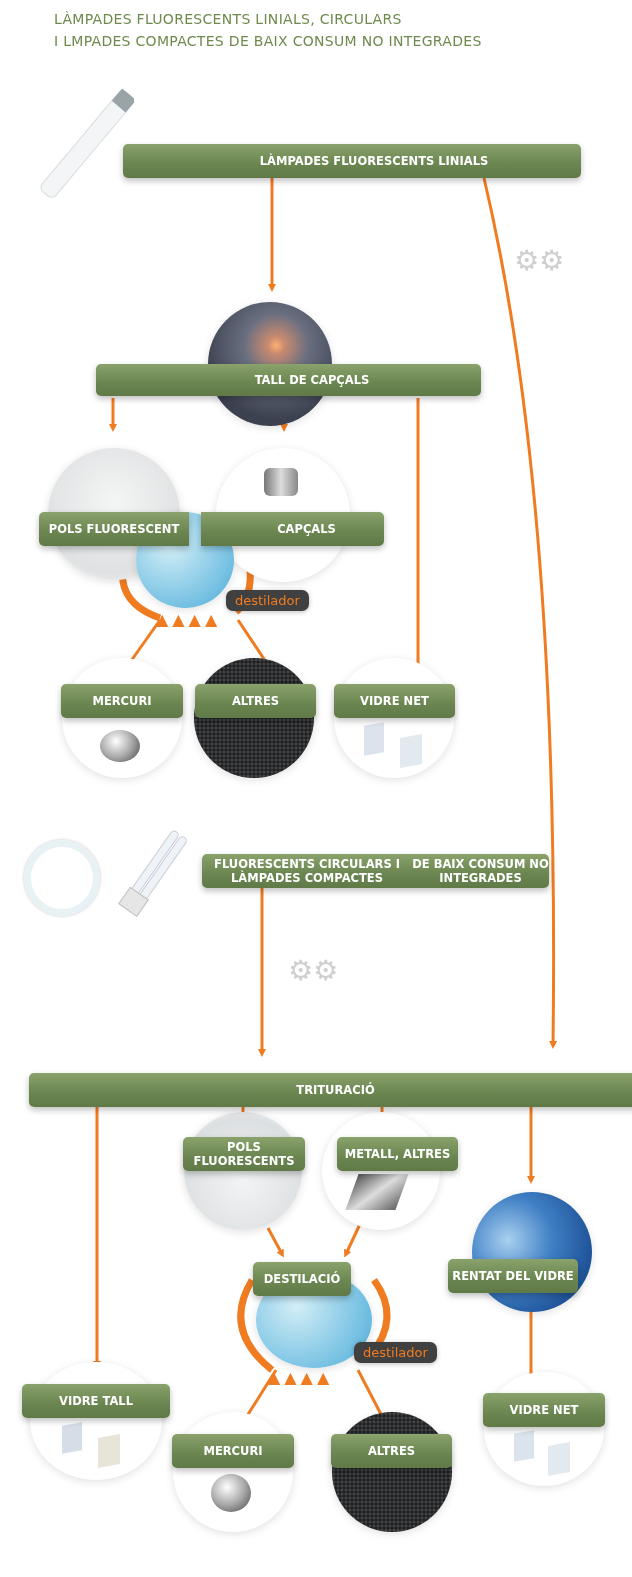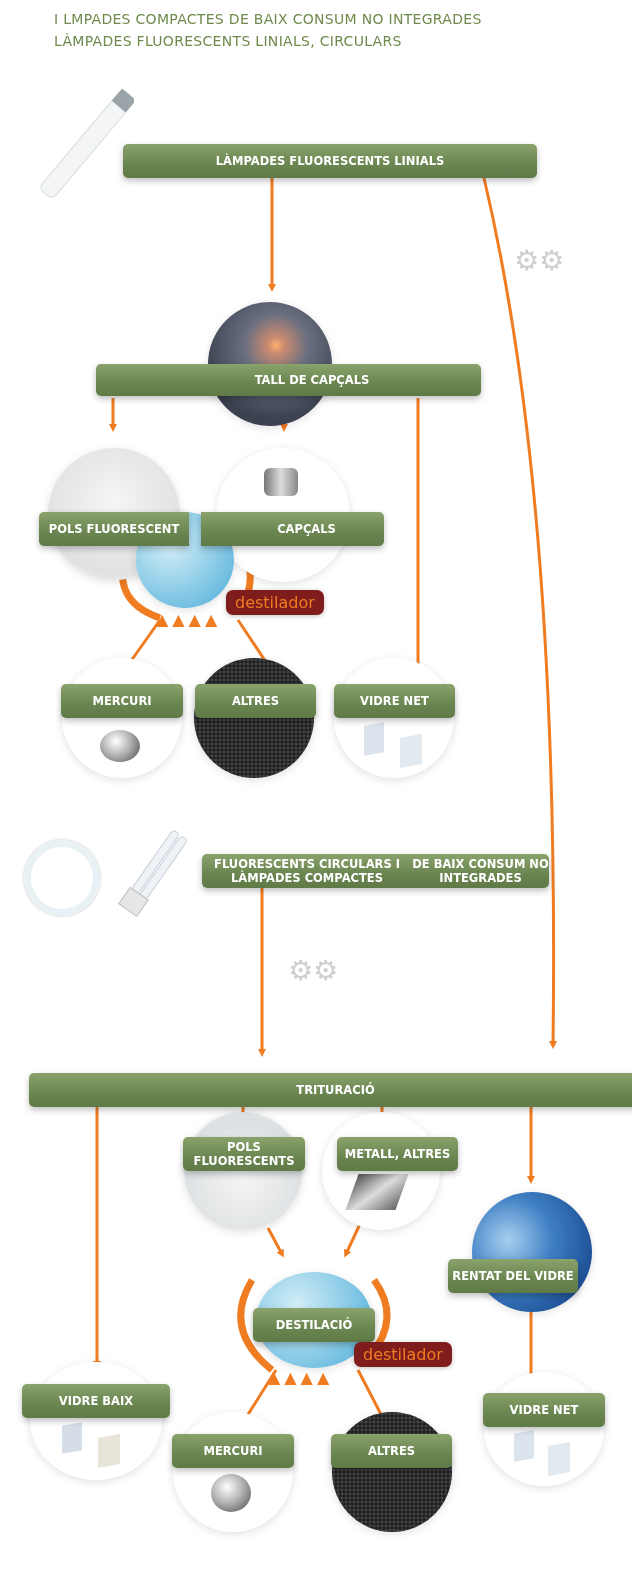--- a/index.html
+++ b/index.html
@@ -1,29 +1,29 @@
 <!DOCTYPE html>
 <html><head>
 <meta charset="utf-8">
 <style>
   html,body{margin:0;padding:0;background:#fff;}
   body{width:632px;height:1577px;position:relative;overflow:hidden;font-family:"DejaVu Sans",sans-serif;}
   .title{position:absolute;left:54px;top:8px;color:#6e8a4c;font-size:14px;line-height:22px;letter-spacing:0.3px;font-family:"DejaVu Sans",sans-serif;}
   .box{position:absolute;background:linear-gradient(#8aa26c,#6a8550 60%,#5f7a46);color:#fff;font-size:11.5px;font-weight:bold;text-align:center;border-radius:5px;box-shadow:0 3px 6px rgba(0,0,0,0.25);display:flex;align-items:center;justify-content:center;line-height:14px;z-index:5;}
   .circle{position:absolute;border-radius:50%;background:#fff;box-shadow:0 2px 8px rgba(0,0,0,0.12);overflow:hidden;z-index:2;}
   svg.lines{position:absolute;left:0;top:0;z-index:1;}
-  .dest{position:absolute;background:#7f1d1d;color:#f07c22;font-size:16px;padding:3px 9px;border-radius:7px;box-shadow:0 1px 5px rgba(0,0,0,0.25);z-index:6;}
+  .dest{position:absolute;background:#404040;color:#f07c22;font-size:13px;padding:3px 9px;border-radius:7px;box-shadow:0 1px 5px rgba(0,0,0,0.25);z-index:6;}
   .abs{position:absolute;}
 </style>
 </head>
 <body>
 
 <div class="title">
+  <div>LÀMPADES FLUORESCENTS LINIALS, CIRCULARS</div>
   <div>I LMPADES COMPACTES DE BAIX CONSUM NO INTEGRADES</div>
-  <div>LÀMPADES FLUORESCENTS LINIALS, CIRCULARS</div>
 </div>
 
 <svg class="lines" width="632" height="1577">
   <defs>
     <marker id="ah" markerWidth="8" markerHeight="8" refX="4" refY="4" orient="auto" markerUnits="userSpaceOnUse">
       <path d="M0,0 L8,4 L0,8 z" fill="#f07c22"></path>
     </marker>
   </defs>
   <g stroke="#f07c22" stroke-width="3" fill="none">
     <line x1="272" y1="178" x2="272" y2="288" marker-end="url(#ah)"></line>
@@ -54,21 +54,21 @@
 </svg>
 
 <svg class="abs" style="left:30px;top:88px;z-index:2" width="104" height="124">
   <rect x="45" y="-10" width="18" height="130" rx="6" fill="#f3f5f6" stroke="#d8dde0" transform="rotate(40 54 60)"></rect>
   <rect x="45" y="-10" width="18" height="16" fill="#9aa3a8" transform="rotate(40 54 60)"></rect>
 </svg>
 
 <div class="abs" style="left:514px;top:244px;font-size:28px;color:#cfcfcf;z-index:2">⚙⚙</div>
 <div class="abs" style="left:288px;top:954px;font-size:28px;color:#cfcfcf;z-index:2">⚙⚙</div>
 
-<div class="box" style="left:123px;top:144px;width:414px;height:34px;">LÀMPADES FLUORESCENTS LINIALS</div>
+<div class="box" style="left:123px;top:144px;width:414px;height:34px;padding-left:44px;">LÀMPADES FLUORESCENTS LINIALS</div>
 
 <div class="circle" style="left:208px;top:302px;width:124px;height:124px;background:radial-gradient(circle at 55% 35%,#ffb070 0,#c98a70 8%,#6a6f80 30%,#3c4150 70%);"></div>
 <div class="box" style="left:96px;top:364px;width:338px;height:32px;padding-left:47px;">TALL DE CAPÇALS</div>
 
 <div class="circle" style="left:48px;top:448px;width:132px;height:132px;background:radial-gradient(circle at 50% 40%,#f4f5f5,#dfe1e2 70%,#fff);"></div>
 <div class="circle" style="left:216px;top:448px;width:134px;height:134px;">
   <div style="position:absolute;left:48px;top:20px;width:34px;height:28px;border-radius:6px;background:linear-gradient(90deg,#777,#ddd,#888);"></div>
 </div>
 
 <div class="circle" style="left:136px;top:512px;width:98px;height:96px;background:radial-gradient(circle at 35% 35%,#d3eef7,#74c0e2 70%,#4aa9d6);z-index:3"></div>
@@ -113,28 +113,28 @@
   <span>POLS</span>
   <span>FLUORESCENTS</span>
 </div>
 <div class="box" style="left:337px;top:1137px;width:121px;height:34px;">METALL, ALTRES</div>
 
 <div class="circle" style="left:472px;top:1192px;width:120px;height:120px;background:radial-gradient(circle at 30% 40%,#a8d0f0 0,#3f7fc4 40%,#1c4f94 80%);"></div>
 <div class="box" style="left:448px;top:1259px;width:130px;height:34px;">RENTAT DEL VIDRE</div>
 
 <div class="circle" style="left:256px;top:1272px;width:116px;height:96px;background:radial-gradient(circle at 35% 35%,#d3eef7,#74c0e2 70%,#4aa9d6);z-index:3"></div>
 <div class="abs" style="left:268px;top:1368px;color:#f07c22;font-size:16px;letter-spacing:4px;z-index:3">▲▲▲▲</div>
-<div class="box" style="left:253px;top:1308px;width:122px;height:34px;">DESTILACIÓ</div>
+<div class="box" style="left:253px;top:1262px;width:98px;height:34px;">DESTILACIÓ</div>
 <div class="dest" style="left:354px;top:1342px;">destilador</div>
 
 <div class="circle" style="left:30px;top:1362px;width:132px;height:118px;">
   <div style="position:absolute;left:32px;top:62px;width:20px;height:28px;background:#d5dee6;transform:skewY(-10deg);"></div>
   <div style="position:absolute;left:68px;top:74px;width:22px;height:30px;background:#e8e4d8;transform:skewY(-10deg);"></div>
 </div>
-<div class="box" style="left:22px;top:1384px;width:148px;height:34px;">VIDRE BAIX</div>
+<div class="box" style="left:22px;top:1384px;width:148px;height:34px;">VIDRE TALL</div>
 
 <div class="circle" style="left:173px;top:1412px;width:120px;height:120px;">
   <div style="position:absolute;left:38px;top:62px;width:40px;height:38px;border-radius:50%;background:radial-gradient(circle at 40% 35%,#fff,#aaa 50%,#444);"></div>
 </div>
 <div class="circle" style="left:332px;top:1412px;width:120px;height:120px;background:radial-gradient(#444 1px,#1d1f22 2px);background-size:4px 4px;"></div>
 <div class="box" style="left:172px;top:1434px;width:122px;height:34px;">MERCURI</div>
 <div class="box" style="left:331px;top:1434px;width:121px;height:34px;">ALTRES</div>
 
 <div class="circle" style="left:484px;top:1372px;width:120px;height:114px;">
   <div style="position:absolute;left:30px;top:60px;width:20px;height:28px;background:#dbe4ec;transform:skewY(-10deg);"></div>

